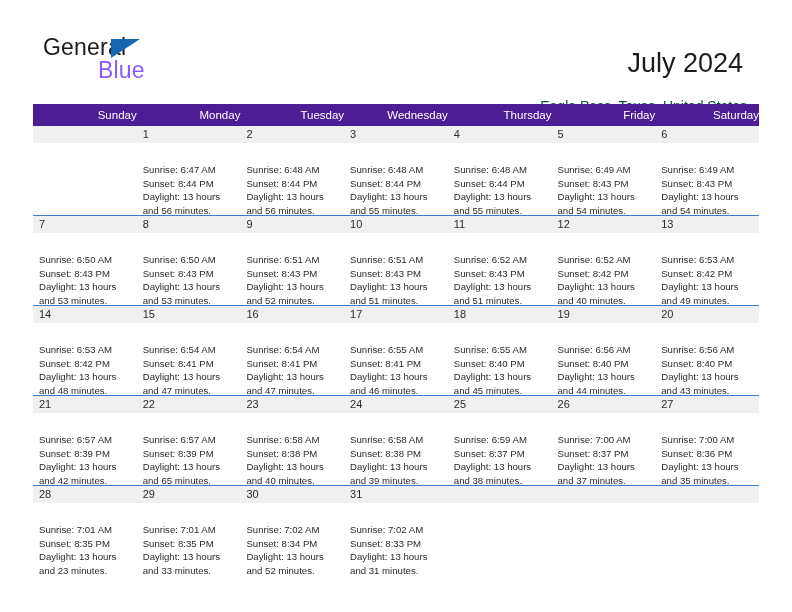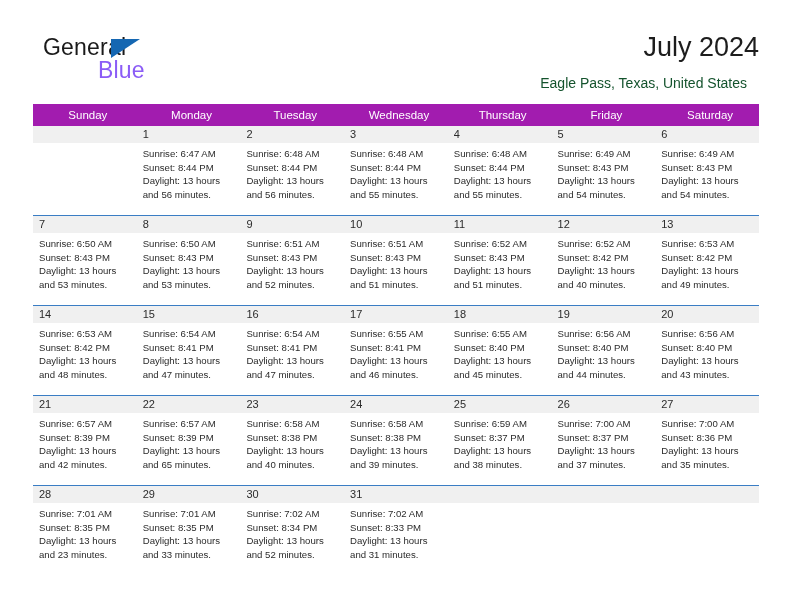--- a/index.html
+++ b/index.html
@@ -68,46 +68,46 @@
     position: absolute;
     right: 0;
     top: 0;
     text-align: right;
   }
   .cal-title {
     font-size: 27px;
     color: #1d1d1d;
     line-height: 34px;
     font-weight: normal;
-    margin: 0;
+    margin: 16px;
     white-space: nowrap;
   }
   .cal-subtitle {
     font-size: 14px;
     color: #14532d;
     line-height: 20px;
     margin: 9px 12px 0 0;
     white-space: nowrap;
   }
 
   
   .calendar {
     position: absolute;
     left: 33px;
     top: 104px;
     width: 726px;
     border-collapse: collapse;
     table-layout: fixed;
   }
   .calendar th {
-    background: #a21caf;
+    background: #4c1d95;
     color: #ffffff;
     font-size: 11.5px;
     font-weight: normal;
-    text-align: center;
+    text-align: right;
     padding: 5px 0 5px 6px;
     height: 12px;
     border: none;
   }
   .calendar td {
     vertical-align: top;
     padding: 0;
     border: none;
     width: 103.7px;
   }
@@ -131,21 +131,21 @@
     padding: 1px 0 0 6px;
     box-sizing: border-box;
     font-size: 11px;
     color: #2b2b2b;
     line-height: 15px;
   }
   .cell.empty .daynum-band {
     background: #f0f0f0;
   }
   .cell-body {
-    padding: 4px 4px 0 6px;
+    padding: 20px 4px 0 6px;
     font-size: 9.6px;
     line-height: 13.6px;
     color: #2b2b2b;
   }
   .cell-body div {
     white-space: nowrap;
   }
 </style>
 </head>
 <body>

